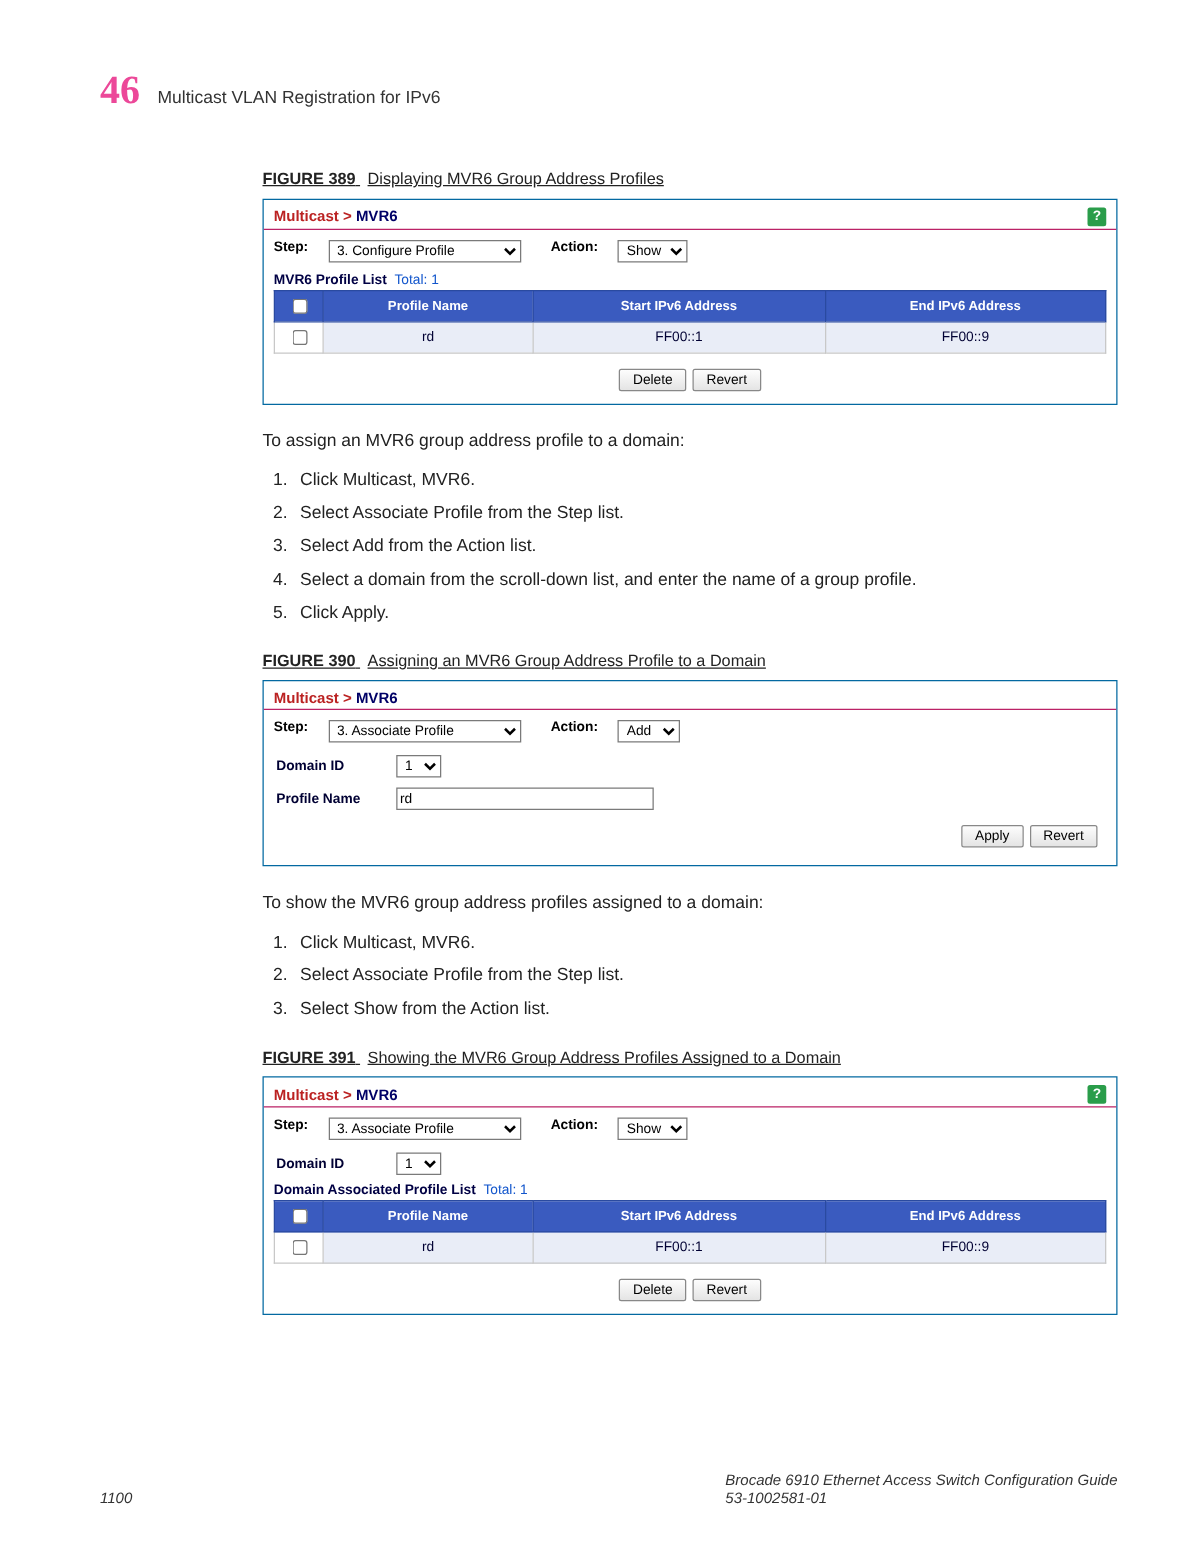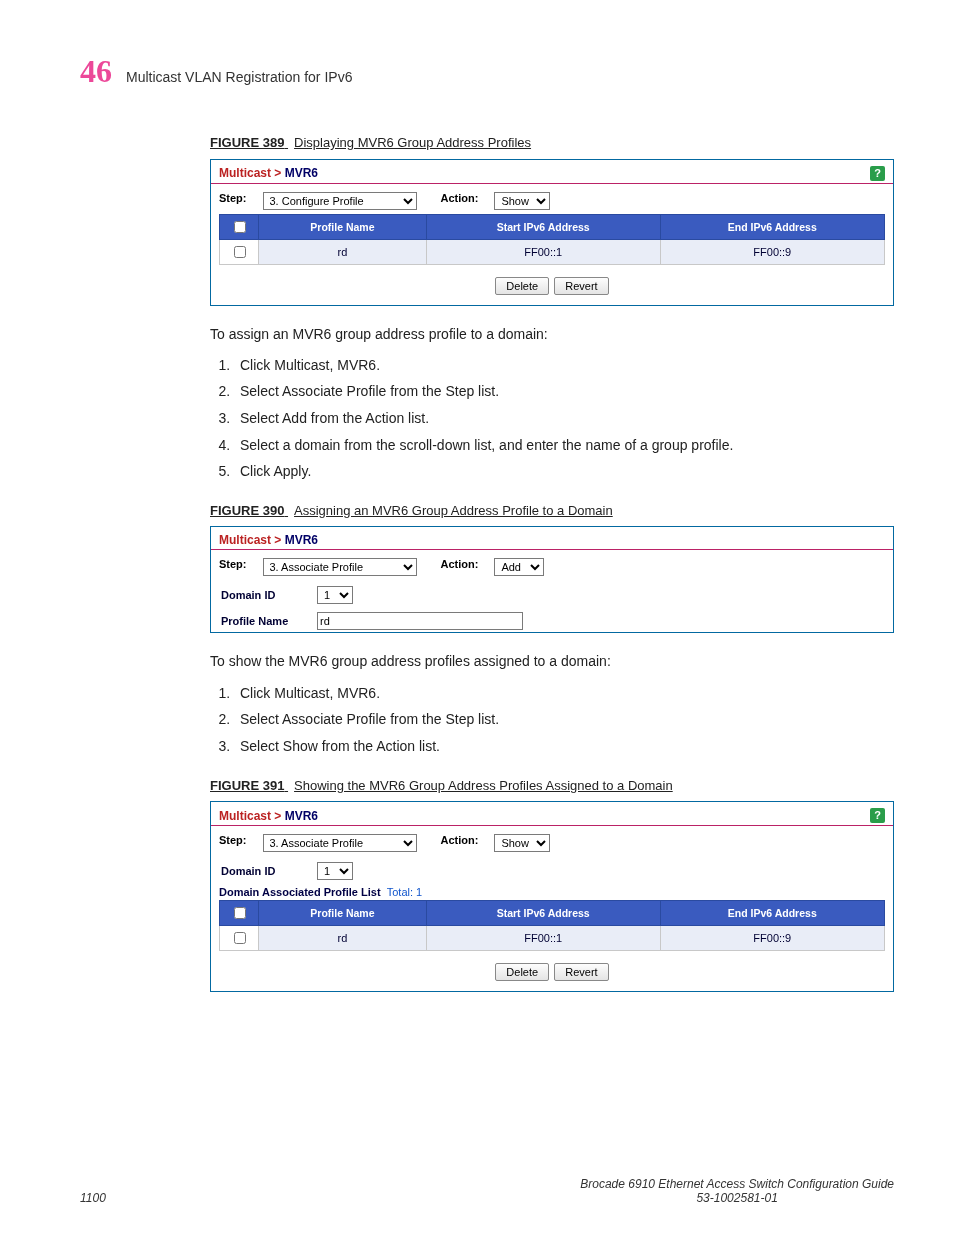--- a/index.html
+++ b/index.html
@@ -130,21 +130,21 @@
     position: absolute;
     bottom: 30px;
     left: 80px; right: 60px;
     display: flex;
     justify-content: space-between;
     align-items: flex-end;
     font-style: italic;
     font-size: 12px;
     color: #333;
   }
-  .footer .right { text-align: center; }
+  .footer .right { text-align: left; }
 </style>
 </head>
 <body>
 
 <div class="page">
 
   <div class="hdr-row">
     <div class="pgnum-big">46</div>
     <div class="hdr-title">Multicast VLAN Registration for IPv6</div>
   </div>
@@ -167,20 +167,25 @@
       </div>
       <div class="ctrl-row">
         <span class="lbl">Step:</span>
         <select class="win step">
           <option>3. Configure Profile</option>
         </select>
         <span class="lbl" style="margin-left:8px">Action:</span>
         <select class="win action">
           <option>Show</option>
         </select>
+      </div>
+      <div class="list-title">
+        <span>MVR6 Profile List</span>
+        &nbsp;<span class="blue-link">Total:</span>
+        <span class="blue-link">1</span>
       </div>
       <table class="grid">
         <tbody>
             <tr>
           <th class="cb-cell"><input type="checkbox" style=""></th>
           <th>Profile Name</th>
           <th>Start IPv6 Address</th>
           <th>End IPv6 Address</th>
         </tr>
         <tr>
@@ -233,20 +238,24 @@
       <div class="form-line">
         <span class="flab">Domain ID</span>
         <select class="win small">
           <option>1</option>
         </select>
       </div>
       <div class="form-line">
         <span class="flab">Profile Name</span>
         <input class="win pname" value="rd" style="">
       </div>
+      <div class="btn-row-right">
+        <button class="win">Apply</button>
+        <button class="win">Revert</button>
+      </div>
     </div>
 
     <p class="body-text">To show the MVR6 group address profiles assigned to a domain:</p>
     <ol class="steps">
       <li>Click Multicast, MVR6.</li>
       <li>Select Associate Profile from the Step list.</li>
       <li>Select Show from the Action list.</li>
     </ol>
 
     <div class="fig-cap">

